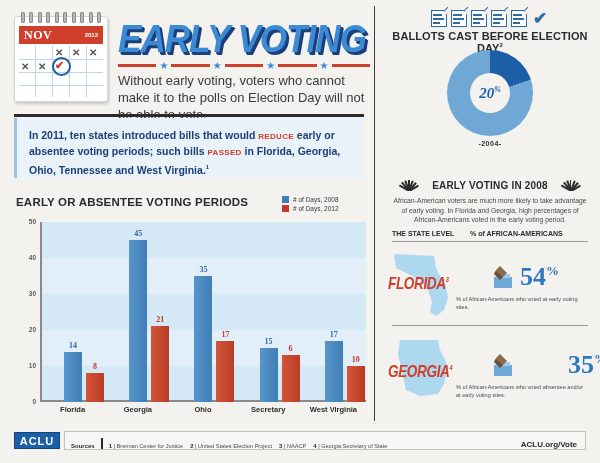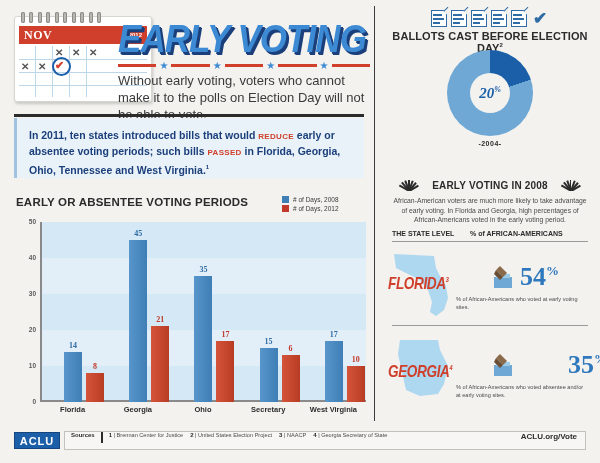--- a/index.html
+++ b/index.html
@@ -21,21 +21,21 @@
     position:absolute;left:374px;top:6px;width:1px;height:415px;
     background:#3b3b3b;
   }
 
   
   .left{position:absolute;left:0;top:0;width:374px;height:425px;}
 
   
   .cal{position:absolute;left:14px;top:16px;width:92px;height:84px;
        background:#fff;border:1px solid #d8d6d1;border-radius:3px;
-       box-shadow:1px 2px 3px rgba(0,0,0,.18);padding-left:44px;}
+       box-shadow:1px 2px 3px rgba(0,0,0,.18);}
   .cal-rings{position:absolute;left:6px;top:-5px;width:80px;height:10px;display:flex;justify-content:space-between;}
   .ring{width:4px;height:11px;background:#b9b7b2;border-radius:2px;box-shadow:inset 0 0 0 1px #8d8b87;}
   .cal-head{position:absolute;left:4px;top:9px;right:4px;height:18px;background:#cf3f2b;
             color:#fff;display:flex;align-items:center;justify-content:space-between;padding:0 5px;box-sizing:border-box;}
   .cal-month{font-weight:bold;font-size:12px;letter-spacing:.5px;font-family:"Liberation Serif",serif;}
   .cal-year{font-size:6px;font-weight:bold;}
   .cal-grid{position:absolute;left:4px;top:29px;right:4px;bottom:4px;}
   .cal-grid .hl{position:absolute;left:0;right:0;height:1px;background:#bcd6ea;}
   .cal-grid .vl{position:absolute;top:0;bottom:0;width:1px;background:#bcd6ea;}
   .xm{position:absolute;color:#555;font-size:10px;font-weight:bold;line-height:1;}
@@ -146,21 +146,21 @@
   .pct{position:absolute;font-family:"Liberation Serif",serif;font-weight:bold;font-size:26px;color:#2f78bd;}
   .pct sup{font-size:13px;}
   .pct-cap{position:absolute;font-size:5.6px;line-height:7.5px;color:#4a4a4a;}
 
   
   .footer{position:absolute;left:0;top:428px;width:600px;height:26px;}
   .aclu{position:absolute;left:14px;top:4px;width:44px;height:15px;background:#1b5fa8;
         color:#fff;font-weight:bold;font-size:11px;display:flex;align-items:center;justify-content:center;
         letter-spacing:1px;border:1px solid #14457c;}
   .srcbox{position:absolute;left:64px;top:3px;right:14px;height:17px;border:1px solid #c3c1bc;
-          display:flex;align-items:flex-start;background:#f7f6f4;}
+          display:flex;align-items:flex-end;background:#f7f6f4;}
   .srclabel{font-size:6px;font-weight:bold;color:#2b2b2b;padding:0 6px;}
   .srcbar{width:2px;height:11px;background:#2b2b2b;}
   .srcitems{display:flex;align-items:center;padding-left:6px;gap:7px;flex:1;}
   .srcitem{font-size:5.6px;color:#4a4a4a;white-space:nowrap;}
   .srcitem b{color:#2b2b2b;font-size:6px;}
   .srcurl{font-size:8px;font-weight:bold;color:#2b2b2b;padding-right:8px;}
 </style>
 </head>
 <body>
 

